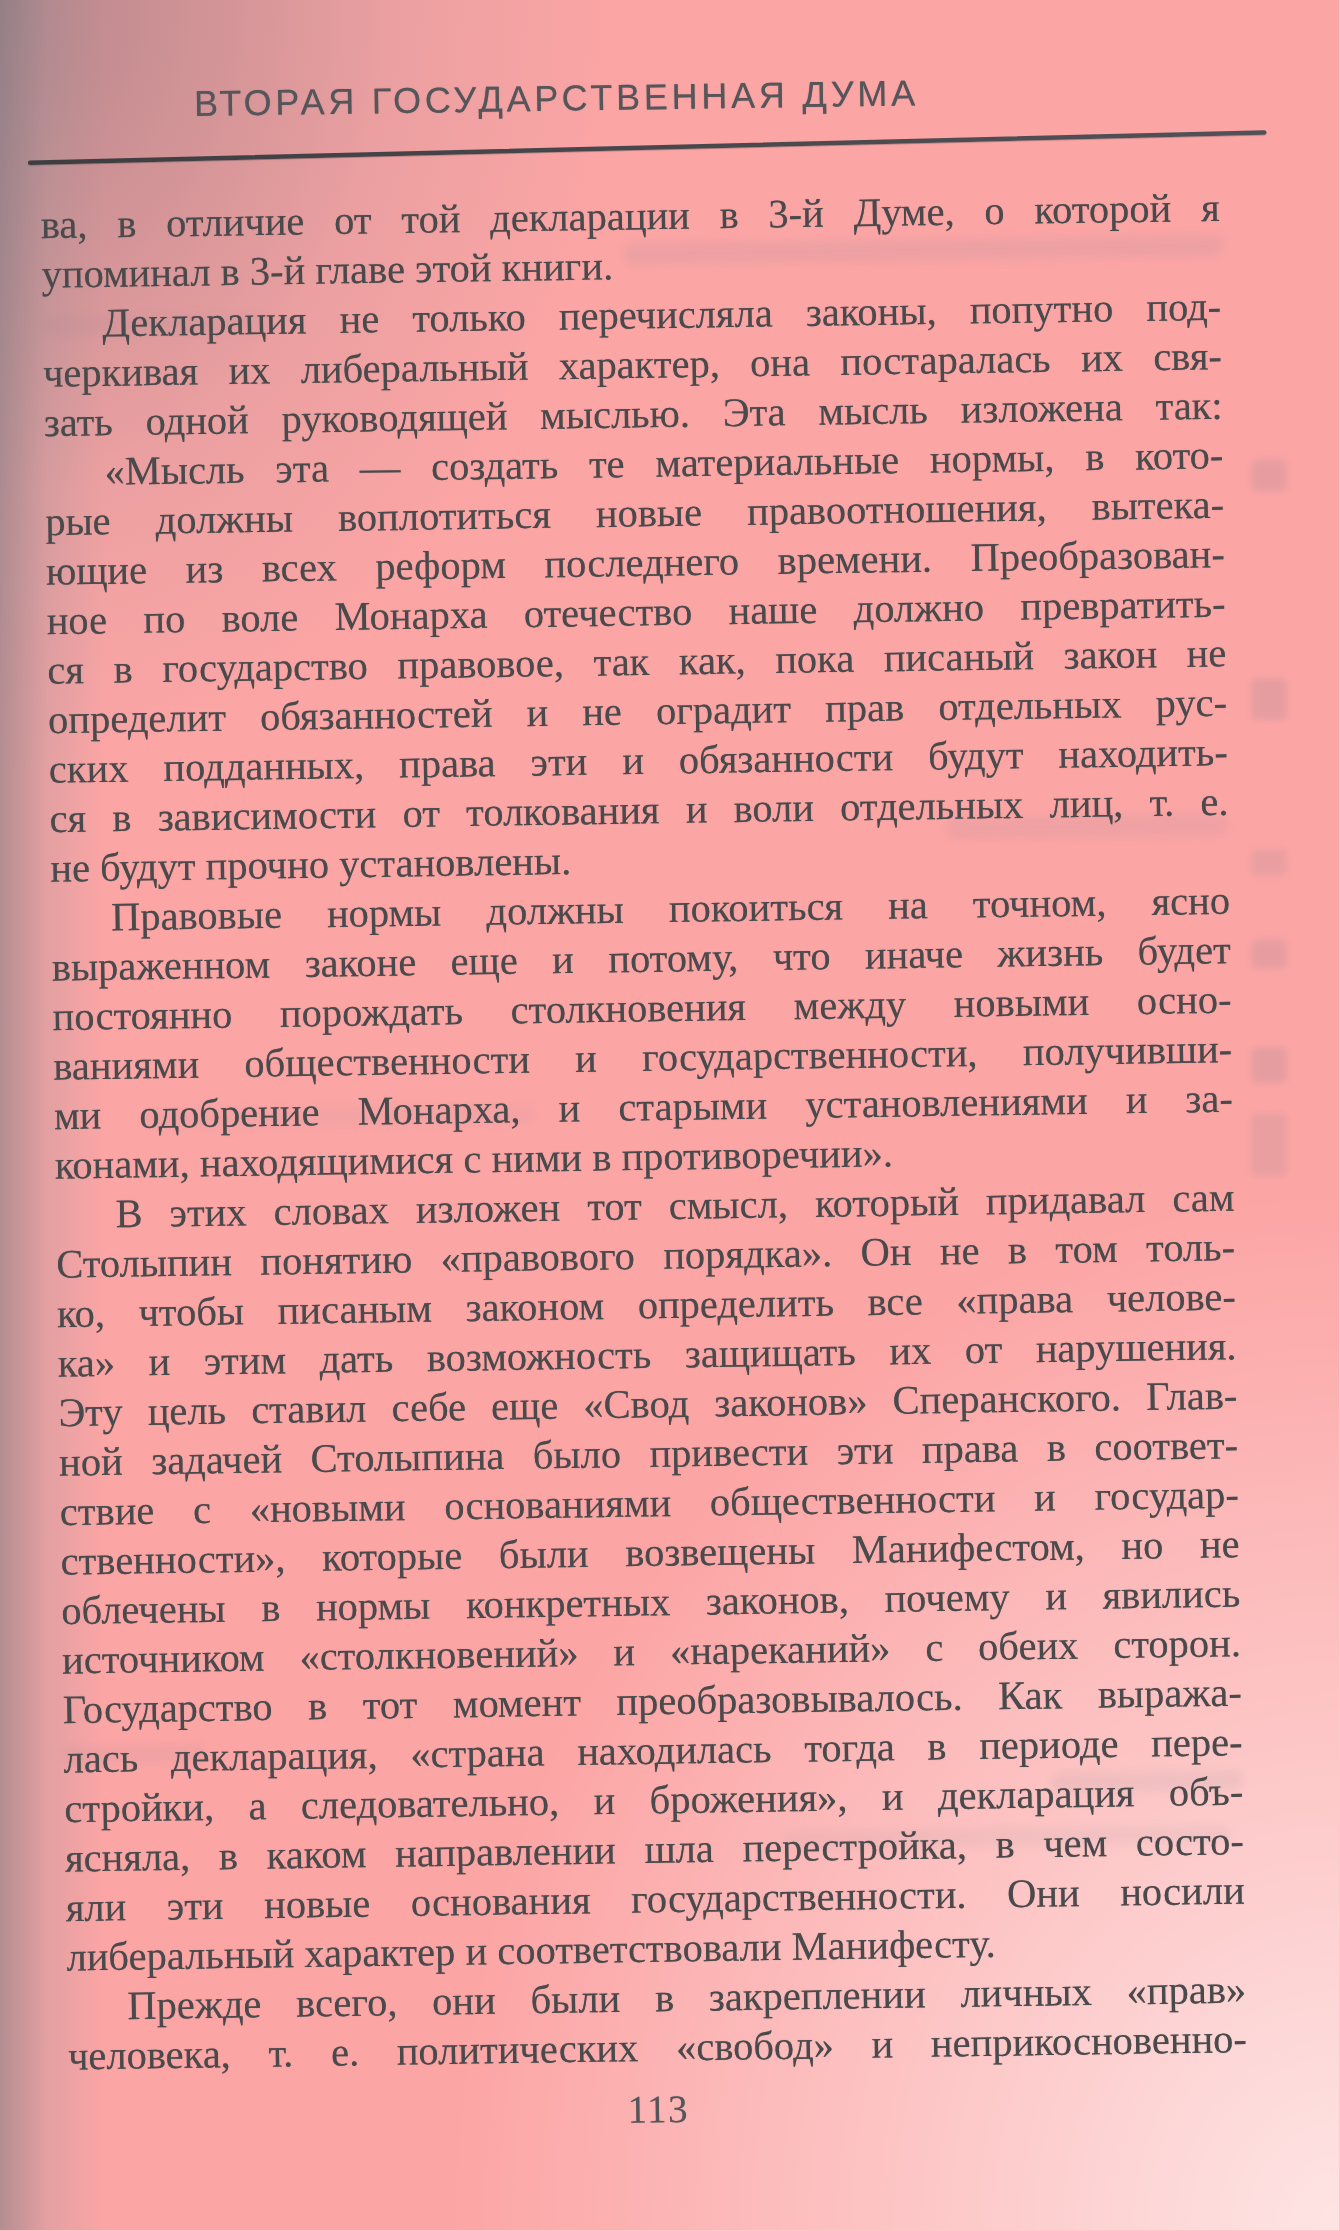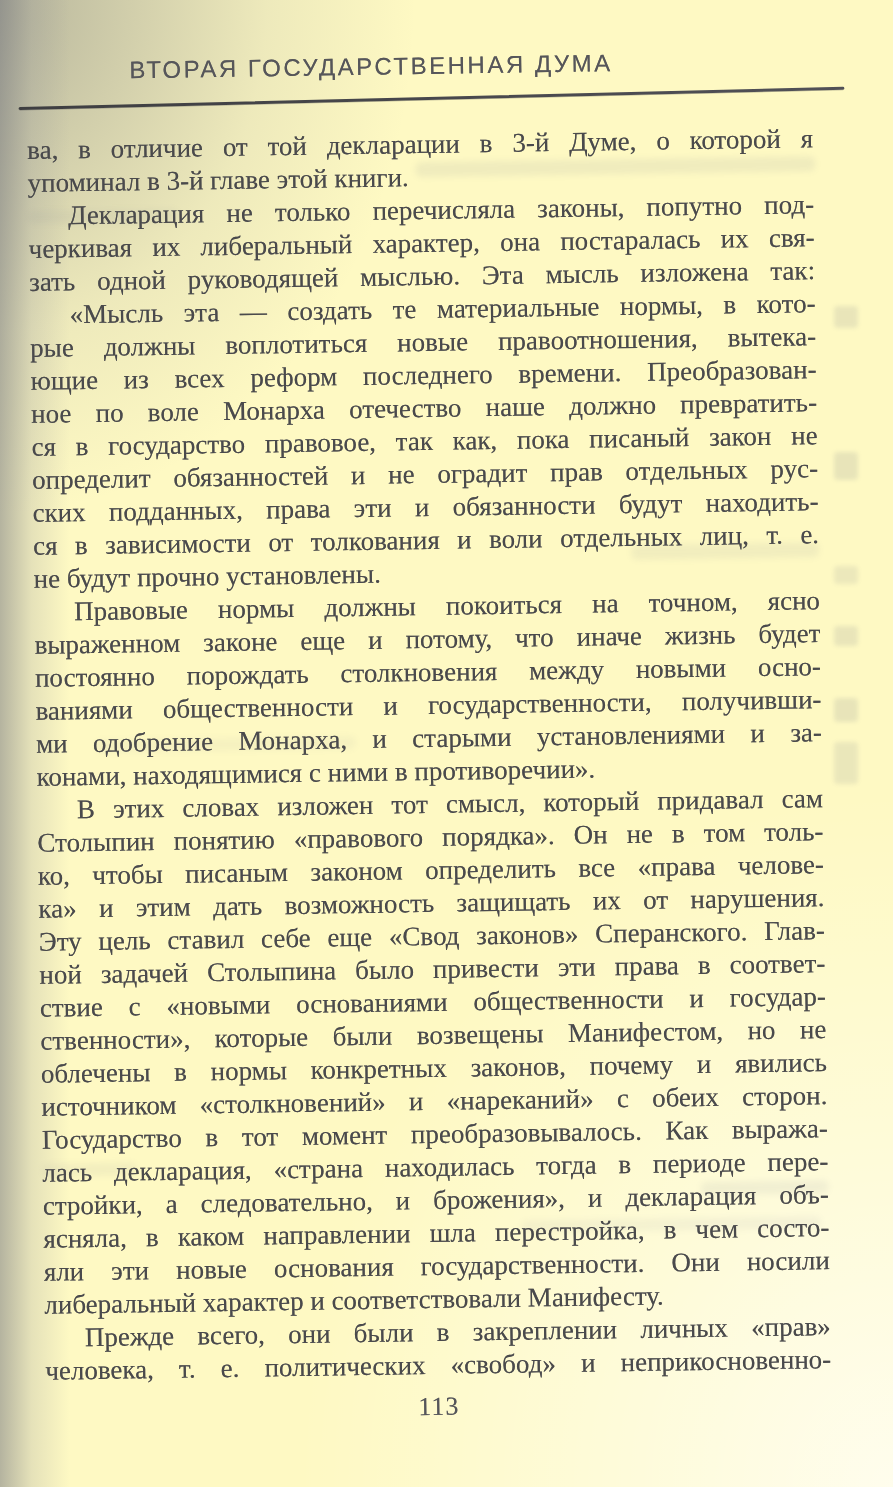--- a/index.html
+++ b/index.html
@@ -1,19 +1,19 @@
 <!DOCTYPE html>
 <html><head>
 <meta charset="utf-8">
 <style>
   html,body{margin:0;padding:0;}
   .page{
     position:relative;
     width:893px;height:1487px;
-    background:#fef9c3;
+    background:#fca5a5;
     overflow:hidden;
     font-family:"Liberation Serif","DejaVu Serif",serif;
   }
   
   .shade-left{
     position:absolute;left:0;top:0;width:70px;height:100%;
     background:linear-gradient(to right, rgba(120,122,130,0.55), rgba(140,142,150,0.22) 45%, rgba(150,152,160,0) 100%);
     pointer-events:none;
   }
   .shade-topleft{

